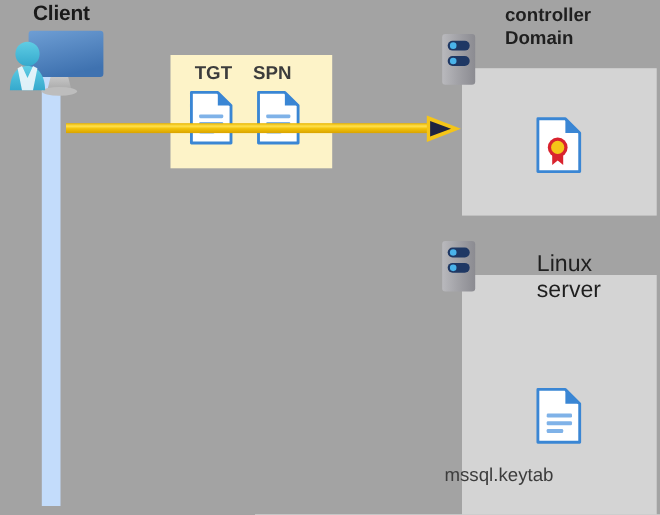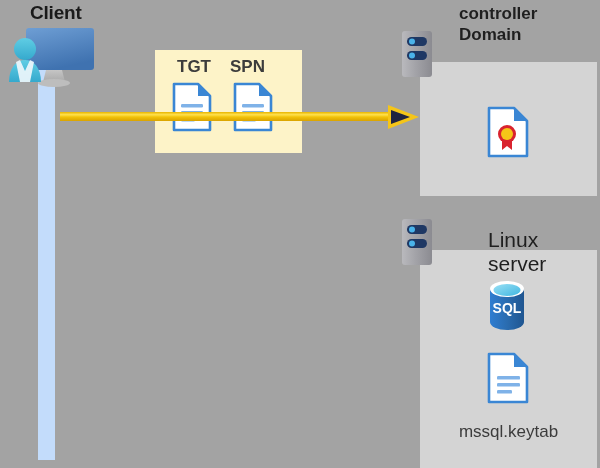--- a/index.html
+++ b/index.html
@@ -106,23 +106,22 @@
   }
   #sql-icon {
     left: 483px; top: 280px;
     width: 48px; height: 52px;
   }
   #keytab-doc {
     left: 487px; top: 352px;
     width: 42px; height: 52px;
   }
   #keytab-label {
-    left: 420px; top: 422px;
+    left: 404px; top: 422px;
     width: 177px;
-    text-align: center;
     font-size: 17px;
     color: #3c3c3c;
   }
 </style>
 </head>
 <body>
 
 <div id="canvas">
 
   <div class="abs" id="client-lifeline"></div>
@@ -256,39 +255,20 @@
         </linearGradient>
       </defs>
       <rect x="1" y="1" width="30" height="46" rx="3" fill="url(#srvGrad2)"></rect>
       <rect x="6" y="7" width="20" height="9" rx="4.5" fill="#1f3864"></rect>
       <circle cx="11" cy="11.5" r="3" fill="#4ab3ea"></circle>
       <rect x="6" y="21" width="20" height="9" rx="4.5" fill="#1f3864"></rect>
       <circle cx="11" cy="25.5" r="3" fill="#4ab3ea"></circle>
     </svg>
   </div>
 
-  <div class="abs" id="sql-icon">
-    <svg width="48" height="52" viewBox="0 0 48 52" xmlns="http://www.w3.org/2000/svg">
-      <defs>
-        <linearGradient id="cylBody" x1="0" y1="0" x2="1" y2="0">
-          <stop offset="0%" stop-color="#2f7dd1"></stop>
-          <stop offset="50%" stop-color="#2a6cb0"></stop>
-          <stop offset="100%" stop-color="#1f5590"></stop>
-        </linearGradient>
-        <linearGradient id="cylTop" x1="0" y1="0" x2="1" y2="1">
-          <stop offset="0%" stop-color="#9ae0f5"></stop>
-          <stop offset="100%" stop-color="#3fb6e0"></stop>
-        </linearGradient>
-      </defs>
-      <path d="M7 9 H41 V42 A17 8 0 0 1 7 42 Z" fill="url(#cylBody)"></path>
-      <ellipse cx="24" cy="9" rx="17" ry="8" fill="#ffffff"></ellipse>
-      <ellipse cx="24" cy="10" rx="13.5" ry="6" fill="url(#cylTop)"></ellipse>
-      <text x="24" y="33" font-family="'Liberation Sans', sans-serif" font-size="14" font-weight="bold" fill="#ffffff" text-anchor="middle">SQL</text>
-    </svg>
-  </div>
 
   <div class="abs" id="keytab-doc">
     <svg width="42" height="52" viewBox="0 0 42 52" xmlns="http://www.w3.org/2000/svg">
       <path d="M2 2 H27 L40 15 V50 H2 Z" fill="#ffffff" stroke="#3a86d4" stroke-width="2.6" stroke-linejoin="round"></path>
       <path d="M27 2 L40 15 H27 Z" fill="#3a86d4"></path>
       <g fill="#7fb2e8">
         <rect x="10" y="24" width="23" height="3.6" rx="1.2"></rect>
         <rect x="10" y="31" width="23" height="3.6" rx="1.2"></rect>
         <rect x="10" y="38" width="15" height="3.6" rx="1.2"></rect>
       </g>

